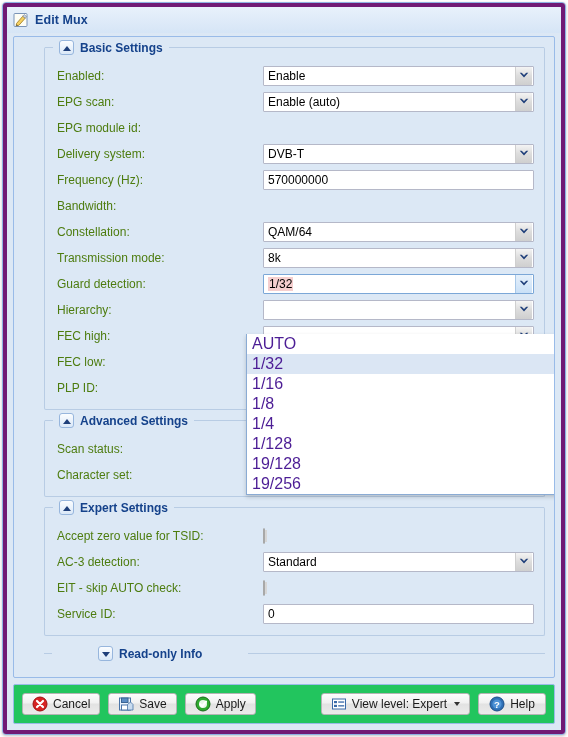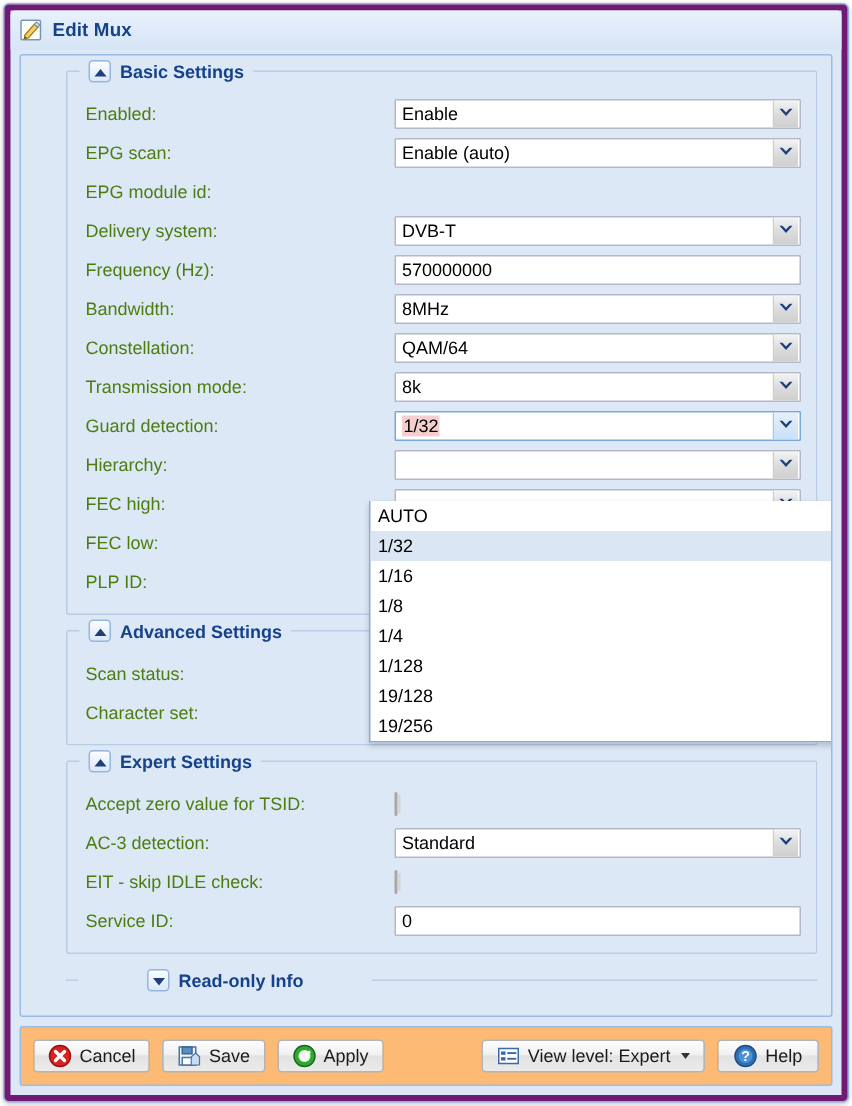--- a/index.html
+++ b/index.html
@@ -211,33 +211,33 @@
     background: #ffffff;
     border: 1px solid #8aabd4;
     border-top: none;
     z-index: 50;
     box-shadow: 0 2px 4px rgba(0,0,0,.18);
   }
   .dd-item {
     height: 20px;
     line-height: 20px;
     padding: 0 5px;
-    font-size: 12px;
-    color: #000000;
+    font-size: 16px;
+    color: #4c1d95;
     white-space: nowrap;
     cursor: default;
   }
   .dd-item.hl { background: #dbe6f4; }
 
   
   .toolbar {
     position: absolute;
     left: 6px; right: 6px; bottom: 6px;
     height: 40px;
-    background: #fdba74;
+    background: #22c55e;
     border: 1px solid #99bbe8;
     border-radius: 2px;
     display: flex;
     align-items: center;
     padding: 0 8px;
     gap: 8px;
   }
   .spacer { flex: 1; }
   .btn {
     height: 22px;
@@ -351,32 +351,20 @@
           <div class="lbl">Frequency (Hz):</div>
           <div class="ctl">
             <div class="fld">
               <span class="val">570000000</span>
             </div>
           </div>
         </div>
 
         <div class="row">
           <div class="lbl">Bandwidth:</div>
-          <div class="ctl">
-            <div class="fld">
-              <span class="val">8MHz</span>
-              <span class="dbtn">
-                <span class="chev">
-                  <svg width="9" height="6" viewBox="0 0 9 6">
-                        <path d="M0 0 L4.5 5 L9 0 L7 0 L4.5 2.6 L2 0 Z" fill="#1f3f7a"></path>
-                      </svg>
-                </span>
-              </span>
-            </div>
-          </div>
         </div>
 
         <div class="row">
           <div class="lbl">Constellation:</div>
           <div class="ctl">
             <div class="fld">
               <span class="val">QAM/64</span>
               <span class="dbtn">
                 <span class="chev">
                   <svg width="9" height="6" viewBox="0 0 9 6">
@@ -554,21 +542,21 @@
                   <svg width="9" height="6" viewBox="0 0 9 6">
                         <path d="M0 0 L4.5 5 L9 0 L7 0 L4.5 2.6 L2 0 Z" fill="#1f3f7a"></path>
                       </svg>
                 </span>
               </span>
             </div>
           </div>
         </div>
 
         <div class="row">
-          <div class="lbl">EIT - skip IDLE check:</div>
+          <div class="lbl">EIT - skip AUTO check:</div>
           <div class="ctl">
             <span class="cb"></span>
           </div>
         </div>
 
         <div class="row">
           <div class="lbl">Service ID:</div>
           <div class="ctl">
             <div class="fld">
               <span class="val">0</span>

